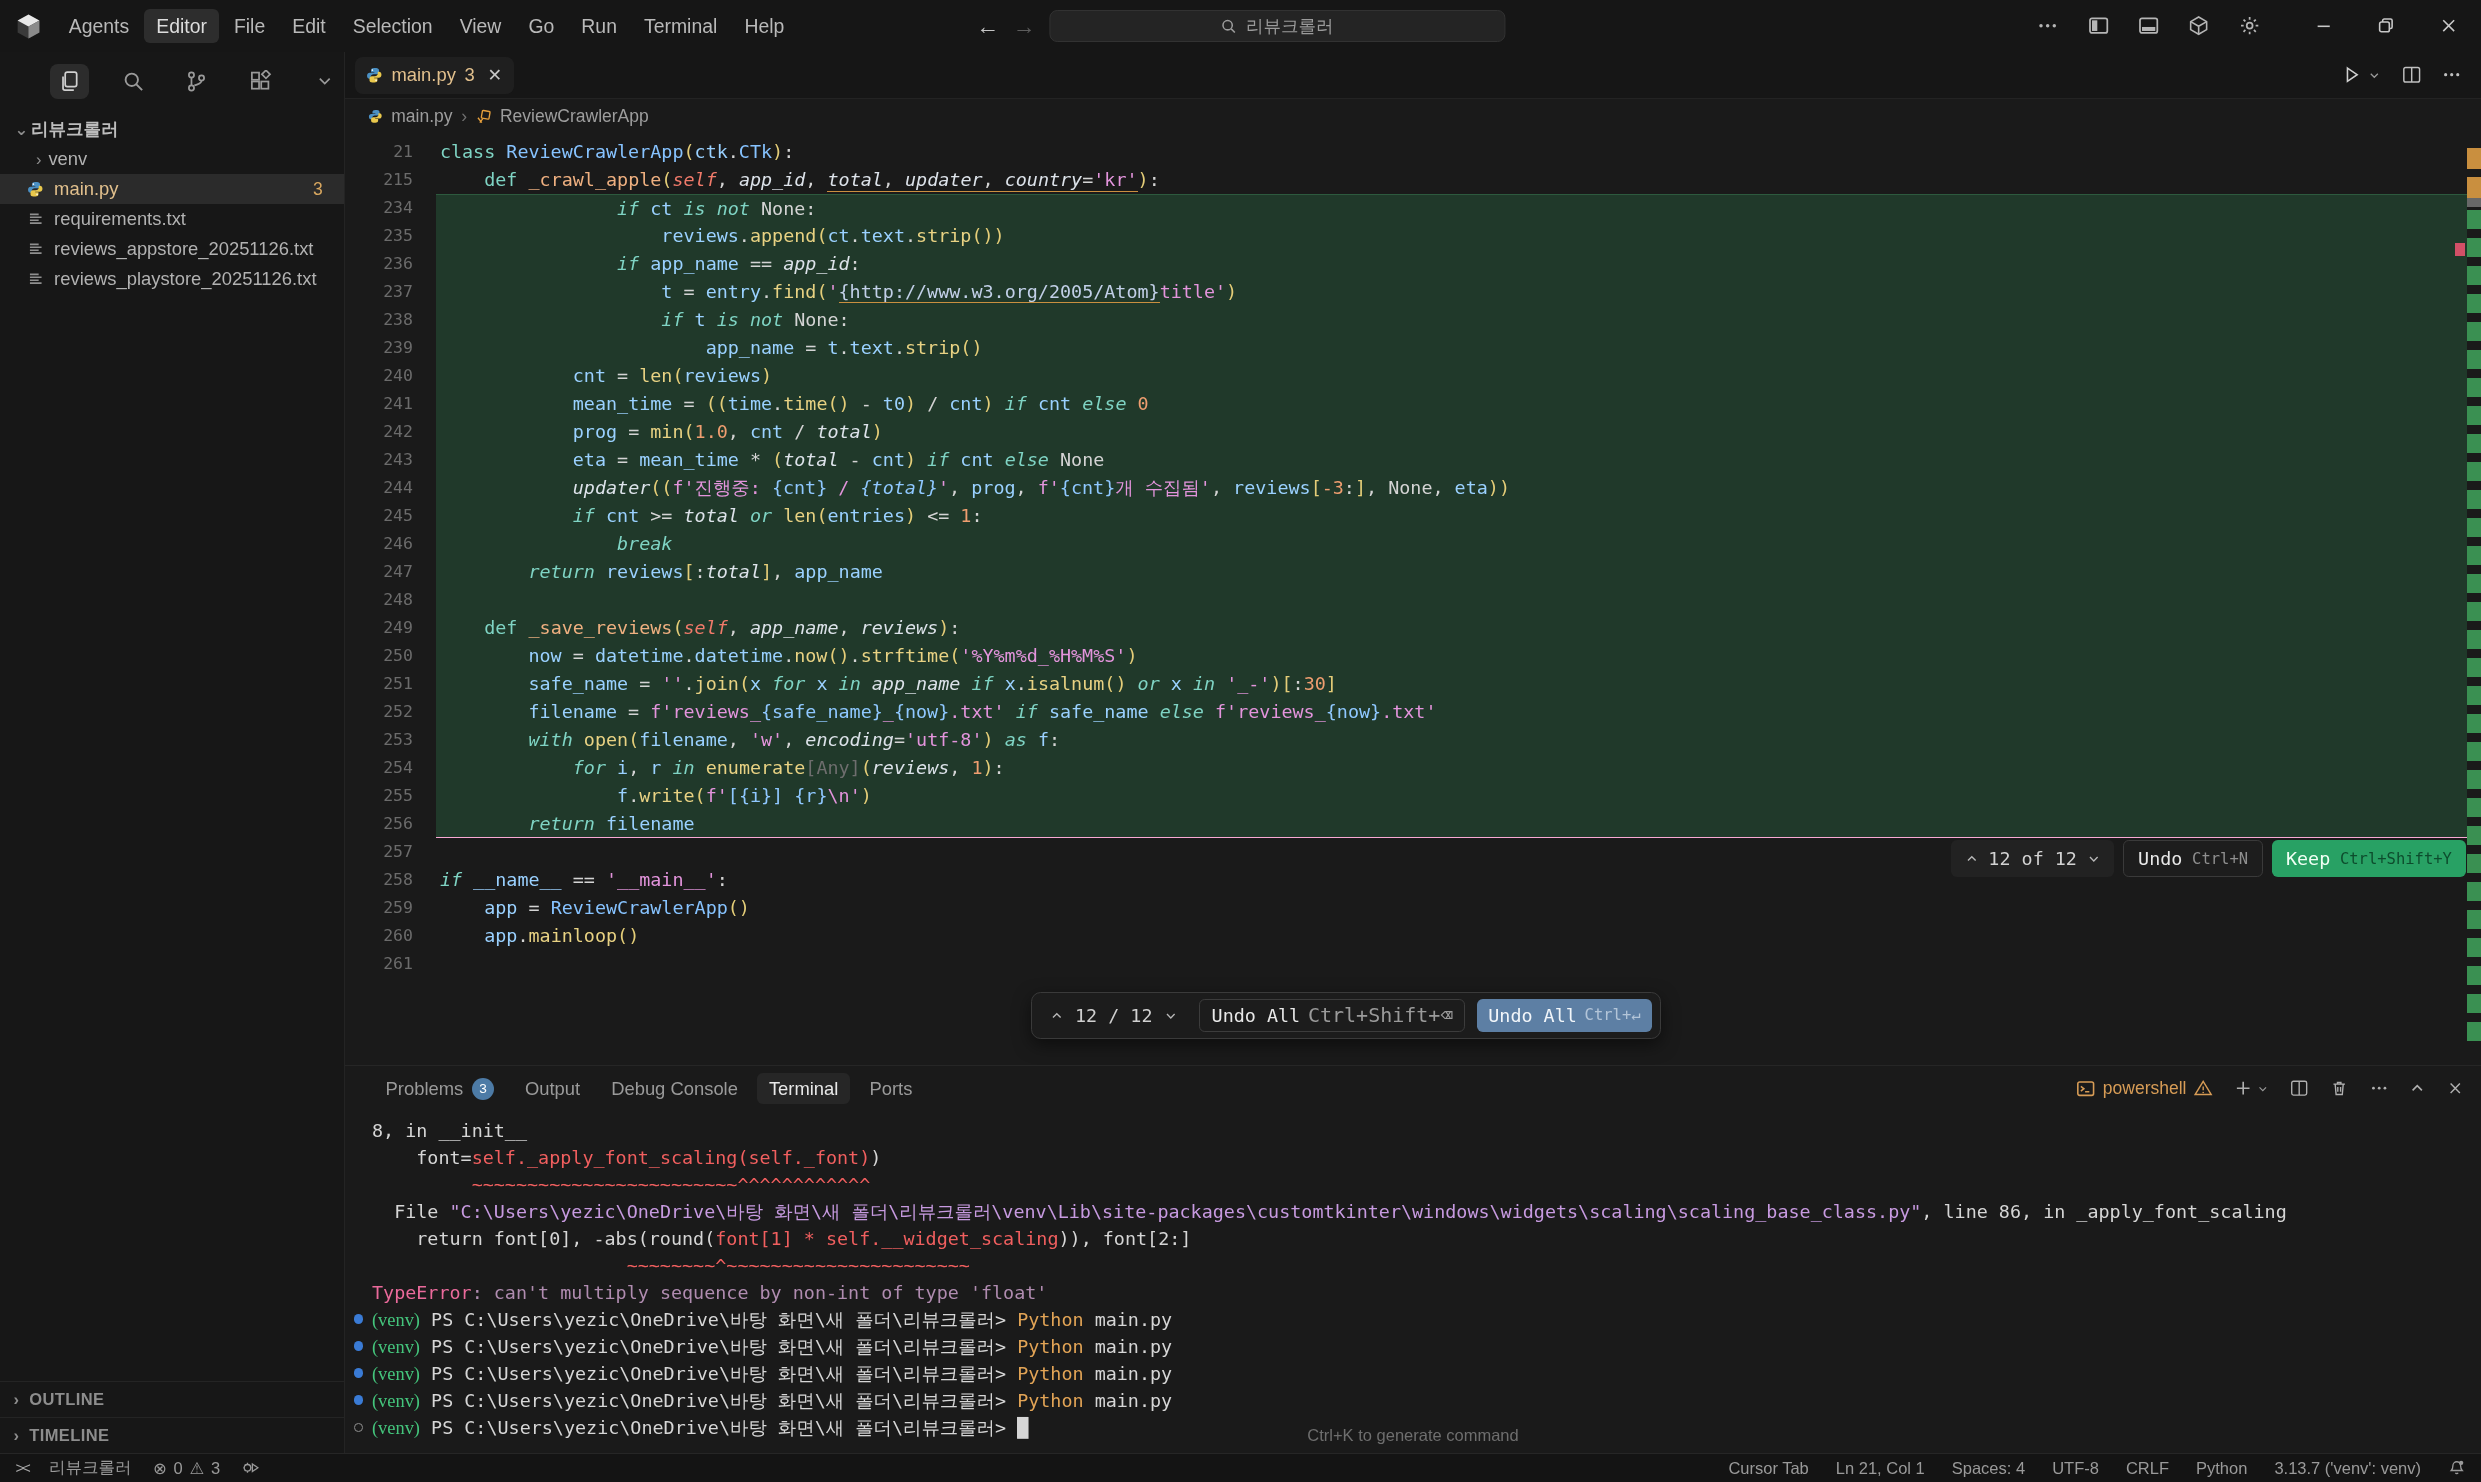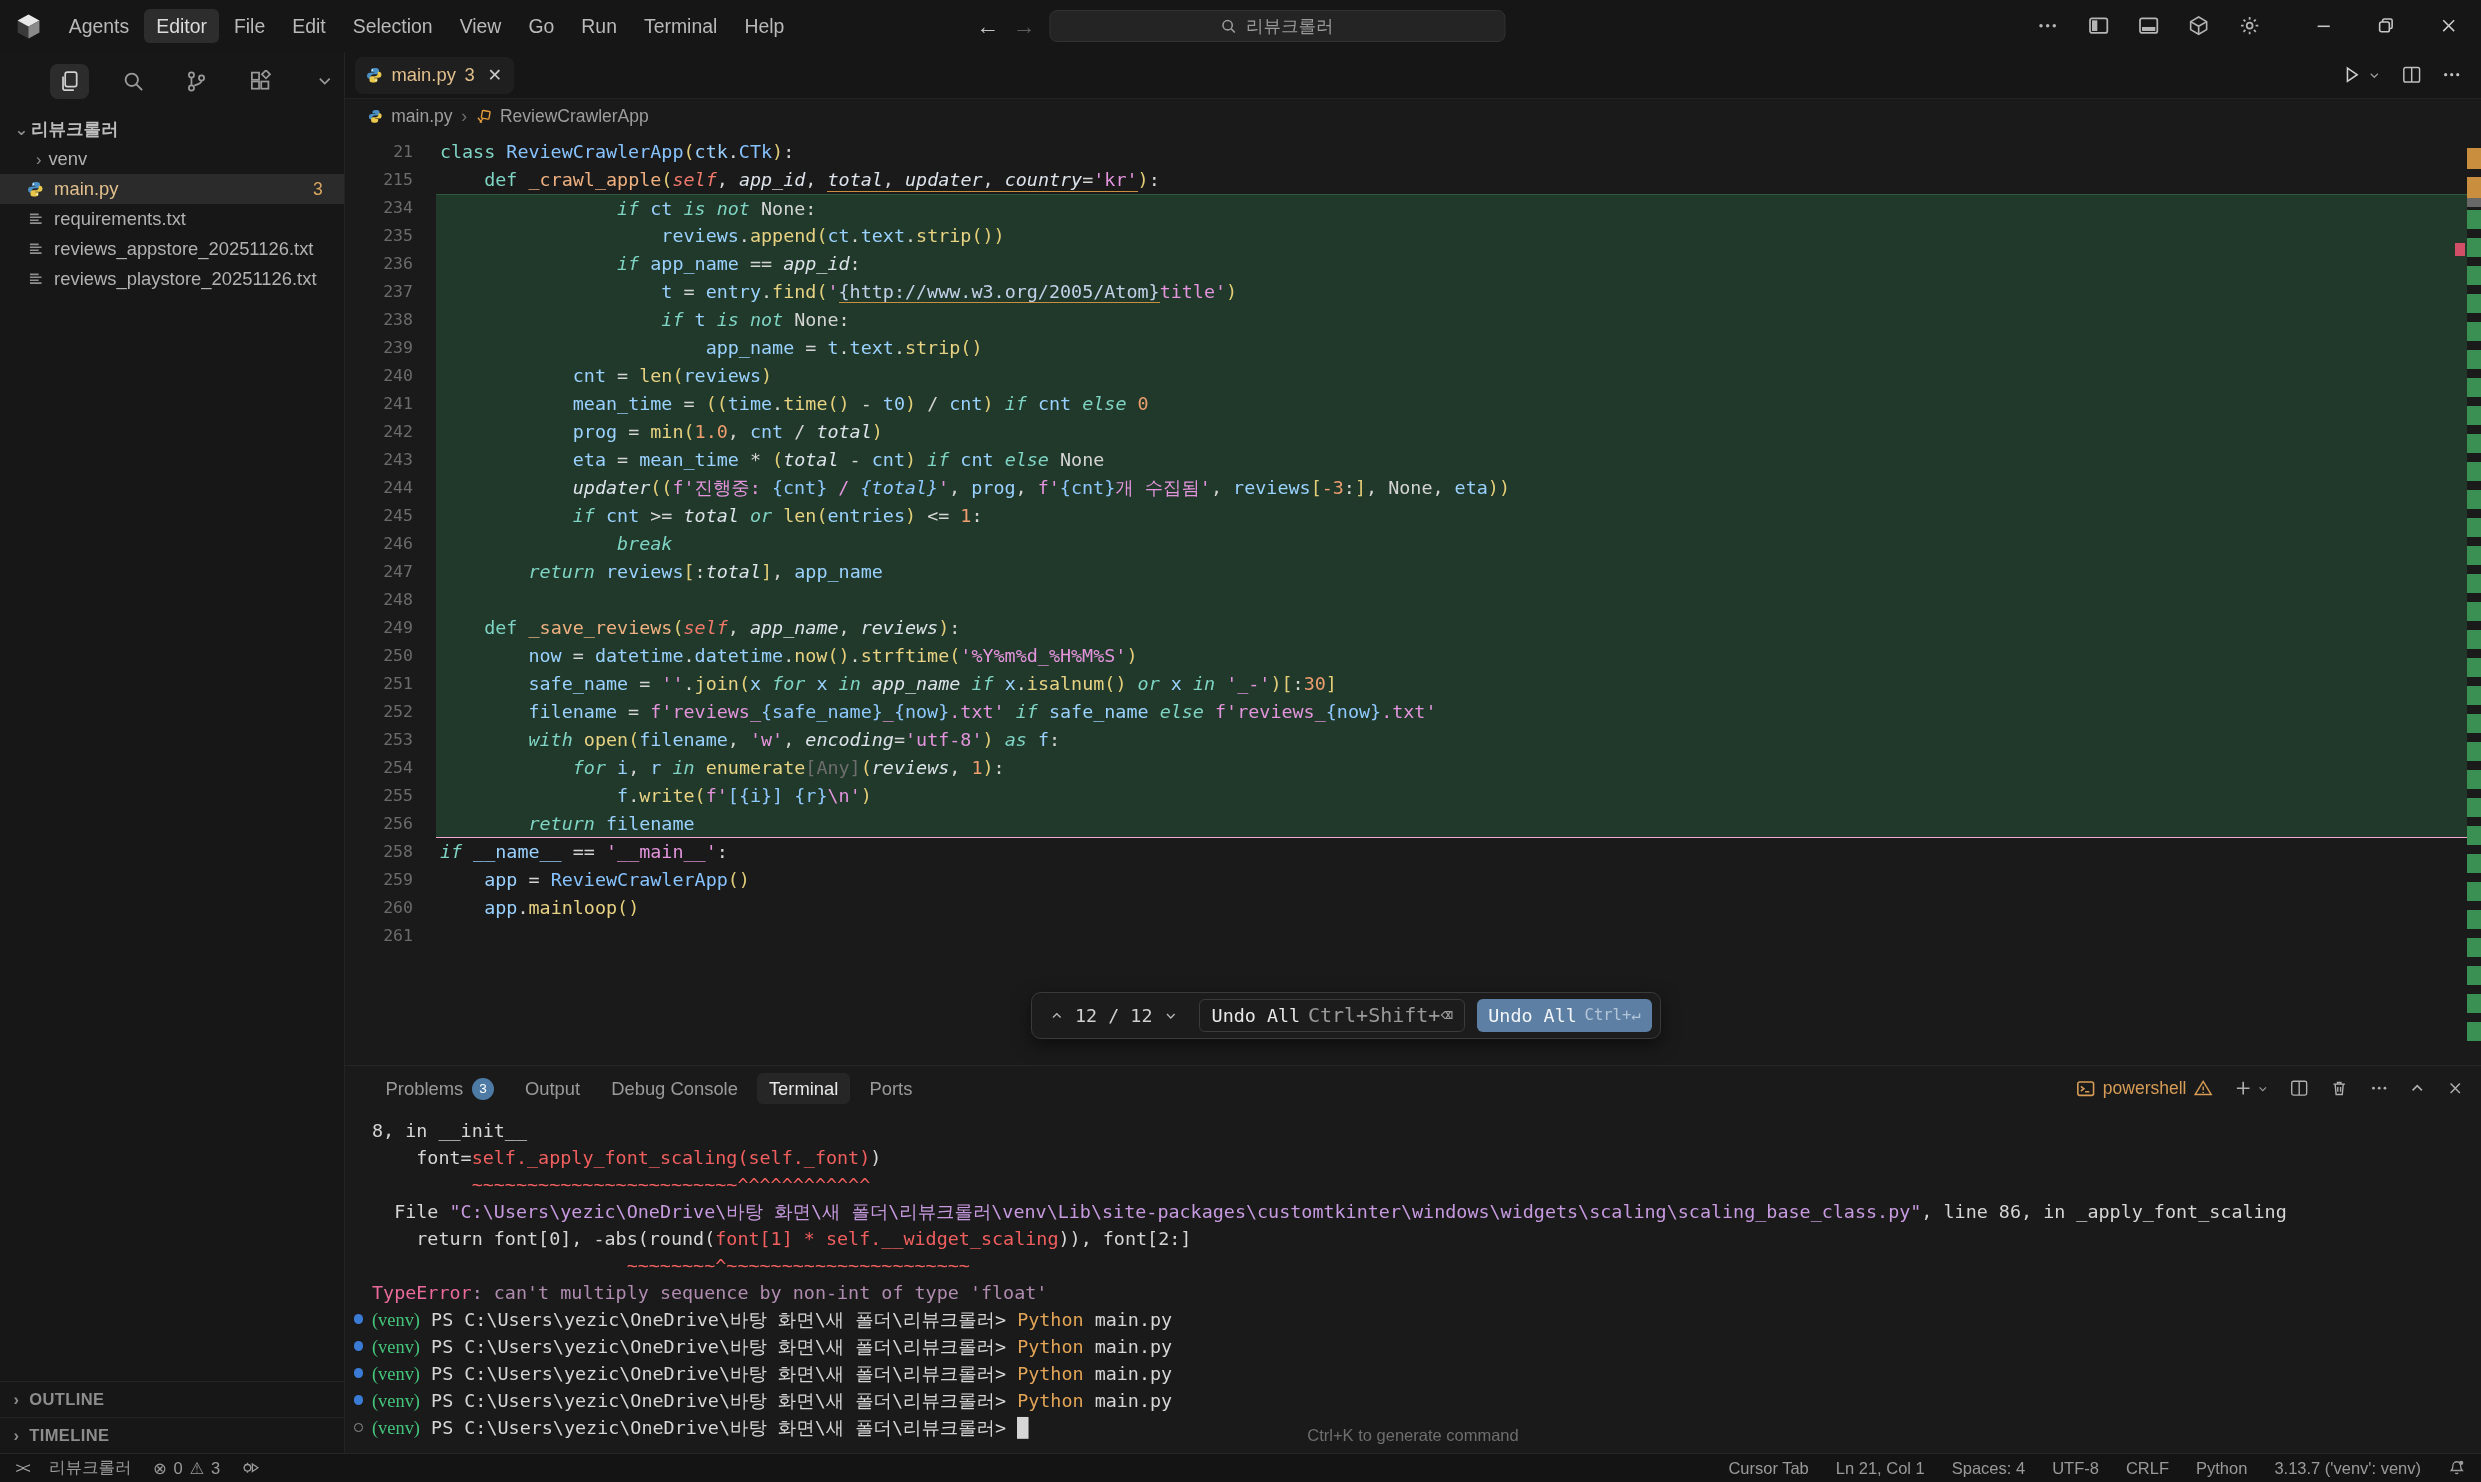--- a/index.html
+++ b/index.html
@@ -400,34 +400,58 @@
           <div class="crow g"><div class="ln">247</div><div class="ccode"><span class="tk-pl">        </span><span class="tk-kwi">return </span><span class="tk-var">reviews</span><span class="tk-par">[</span><span class="tk-pl">:</span><span class="tk-param">total</span><span class="tk-par">]</span><span class="tk-pl">, </span><span class="tk-var">app_name</span></div></div>
           <div class="crow g"><div class="ln">248</div><div class="ccode"></div></div>
           <div class="crow g"><div class="ln">249</div><div class="ccode"><span class="tk-pl">    </span><span class="tk-kw">def </span><span class="tk-fn">_save_reviews</span><span class="tk-par">(</span><span class="tk-self">self</span><span class="tk-pl">, </span><span class="tk-param">app_name</span><span class="tk-pl">, </span><span class="tk-param">reviews</span><span class="tk-par">)</span><span class="tk-pl">:</span></div></div>
           <div class="crow g"><div class="ln">250</div><div class="ccode"><span class="tk-pl">        </span><span class="tk-var">now</span><span class="tk-op"> = </span><span class="tk-var">datetime</span><span class="tk-pl">.</span><span class="tk-var">datetime</span><span class="tk-pl">.</span><span class="tk-mth">now</span><span class="tk-par">()</span><span class="tk-pl">.</span><span class="tk-mth">strftime</span><span class="tk-par">(</span><span class="tk-str">'%Y%m%d_%H%M%S'</span><span class="tk-par">)</span></div></div>
           <div class="crow g"><div class="ln">251</div><div class="ccode"><span class="tk-pl">        </span><span class="tk-var">safe_name</span><span class="tk-op"> = </span><span class="tk-str">''</span><span class="tk-pl">.</span><span class="tk-mth">join</span><span class="tk-par">(</span><span class="tk-var">x</span><span class="tk-kwi"> for </span><span class="tk-var">x</span><span class="tk-kwi"> in </span><span class="tk-param">app_name</span><span class="tk-kwi"> if </span><span class="tk-var">x</span><span class="tk-pl">.</span><span class="tk-mth">isalnum</span><span class="tk-par">()</span><span class="tk-kwi"> or </span><span class="tk-var">x</span><span class="tk-kwi"> in </span><span class="tk-str">'_-'</span><span class="tk-par">)[</span><span class="tk-pl">:</span><span class="tk-num">30</span><span class="tk-par">]</span></div></div>
           <div class="crow g"><div class="ln">252</div><div class="ccode"><span class="tk-pl">        </span><span class="tk-var">filename</span><span class="tk-op"> = </span><span class="tk-str">f'reviews_</span><span class="tk-fb">{safe_name}</span><span class="tk-str">_</span><span class="tk-fb">{now}</span><span class="tk-str">.txt'</span><span class="tk-kwi"> if </span><span class="tk-var">safe_name</span><span class="tk-kwi"> else </span><span class="tk-str">f'reviews_</span><span class="tk-fb">{now}</span><span class="tk-str">.txt'</span></div></div>
           <div class="crow g"><div class="ln">253</div><div class="ccode"><span class="tk-pl">        </span><span class="tk-kwi">with </span><span class="tk-mth">open</span><span class="tk-par">(</span><span class="tk-var">filename</span><span class="tk-pl">, </span><span class="tk-str">'w'</span><span class="tk-pl">, </span><span class="tk-param">encoding</span><span class="tk-op">=</span><span class="tk-str">'utf-8'</span><span class="tk-par">)</span><span class="tk-kwi"> as </span><span class="tk-var">f</span><span class="tk-pl">:</span></div></div>
           <div class="crow g"><div class="ln">254</div><div class="ccode"><span class="tk-pl">            </span><span class="tk-kwi">for </span><span class="tk-var">i</span><span class="tk-pl">, </span><span class="tk-var">r</span><span class="tk-kwi"> in </span><span class="tk-mth">enumerate</span><span class="tk-gray">[Any]</span><span class="tk-par">(</span><span class="tk-param">reviews</span><span class="tk-pl">, </span><span class="tk-num">1</span><span class="tk-par">)</span><span class="tk-pl">:</span></div></div>
           <div class="crow g"><div class="ln">255</div><div class="ccode"><span class="tk-pl">                </span><span class="tk-var">f</span><span class="tk-pl">.</span><span class="tk-mth">write</span><span class="tk-par">(</span><span class="tk-str">f'</span><span class="tk-fb">[{i}]</span><span class="tk-str"> </span><span class="tk-fb">{r}</span><span class="tk-str">\n'</span><span class="tk-par">)</span></div></div>
           <div class="crow g g-last"><div class="ln">256</div><div class="ccode"><span class="tk-pl">        </span><span class="tk-kwi">return </span><span class="tk-var">filename</span></div></div>
+          <div class="crow"><div class="ln">257</div><div class="ccode"></div></div>
           <div class="crow"><div class="ln">258</div><div class="ccode"><span class="tk-kwi">if </span><span class="tk-var">__name__</span><span class="tk-op"> == </span><span class="tk-str">'__main__'</span><span class="tk-pl">:</span></div></div>
           <div class="crow"><div class="ln">259</div><div class="ccode"><span class="tk-pl">    </span><span class="tk-var">app</span><span class="tk-op"> = </span><span class="tk-cls">ReviewCrawlerApp</span><span class="tk-par">()</span></div></div>
           <div class="crow"><div class="ln">260</div><div class="ccode"><span class="tk-pl">    </span><span class="tk-var">app</span><span class="tk-pl">.</span><span class="tk-mth">mainloop</span><span class="tk-par">()</span></div></div>
           <div class="crow"><div class="ln">261</div><div class="ccode"></div></div>
         </div>
 
       <div class="ruler">
         <div class="rmark" style="right:0;top:13.6px;width:13.6px;height:21.3px;background:#c98f3f"></div>
         <div class="rmark" style="right:0;top:43px;width:13.6px;height:21.3px;background:#c98f3f"></div>
         <div class="rmark" style="right:0;top:64px;width:13.6px;height:8.7px;background:rgba(170,170,170,.55)"></div>
         <div class="rmark" style="right:16.5px;top:109px;width:9.7px;height:12.6px;background:#d25067"></div>
         <div class="rmark" style="right:0;top:76px;width:13.6px;height:836px;background:repeating-linear-gradient(180deg,#3a9052 0 19.4px,rgba(0,0,0,0) 19.4px 28px)"></div>
       </div>
 
+      <div class="widgetA">
+        <div class="pill counter">
+          <span class="chevglyph">
+              <svg width="13.6" height="13.6" viewBox="0 0 16 16" fill="none" stroke="currentColor" stroke-width="1.6">
+                <path d="M3.5 10L8 5.5 12.5 10"></path>
+              </svg>
+            </span>
+          <span>12 of 12</span>
+          <span class="chevglyph">
+              <svg width="13.6" height="13.6" viewBox="0 0 16 16" fill="none" stroke="currentColor" stroke-width="1.6">
+                <path d="M3.5 6L8 10.5 12.5 6"></path>
+              </svg>
+            </span>
+        </div>
+        <div class="pill undo">
+          <span>Undo</span>
+          <span class="keys">Ctrl+N</span>
+        </div>
+        <div class="pill keep">
+          <span>Keep</span>
+          <span class="keys">Ctrl+Shift+Y</span>
+        </div>
+      </div>
 
       <div class="widgetB">
         <div class="wb-counter">
           <span class="chevglyph">
               <svg width="13.6" height="13.6" viewBox="0 0 16 16" fill="none" stroke="currentColor" stroke-width="1.6">
                 <path d="M3.5 10L8 5.5 12.5 10"></path>
               </svg>
             </span>
           <span>12 / 12</span>
           <span class="chevglyph">

